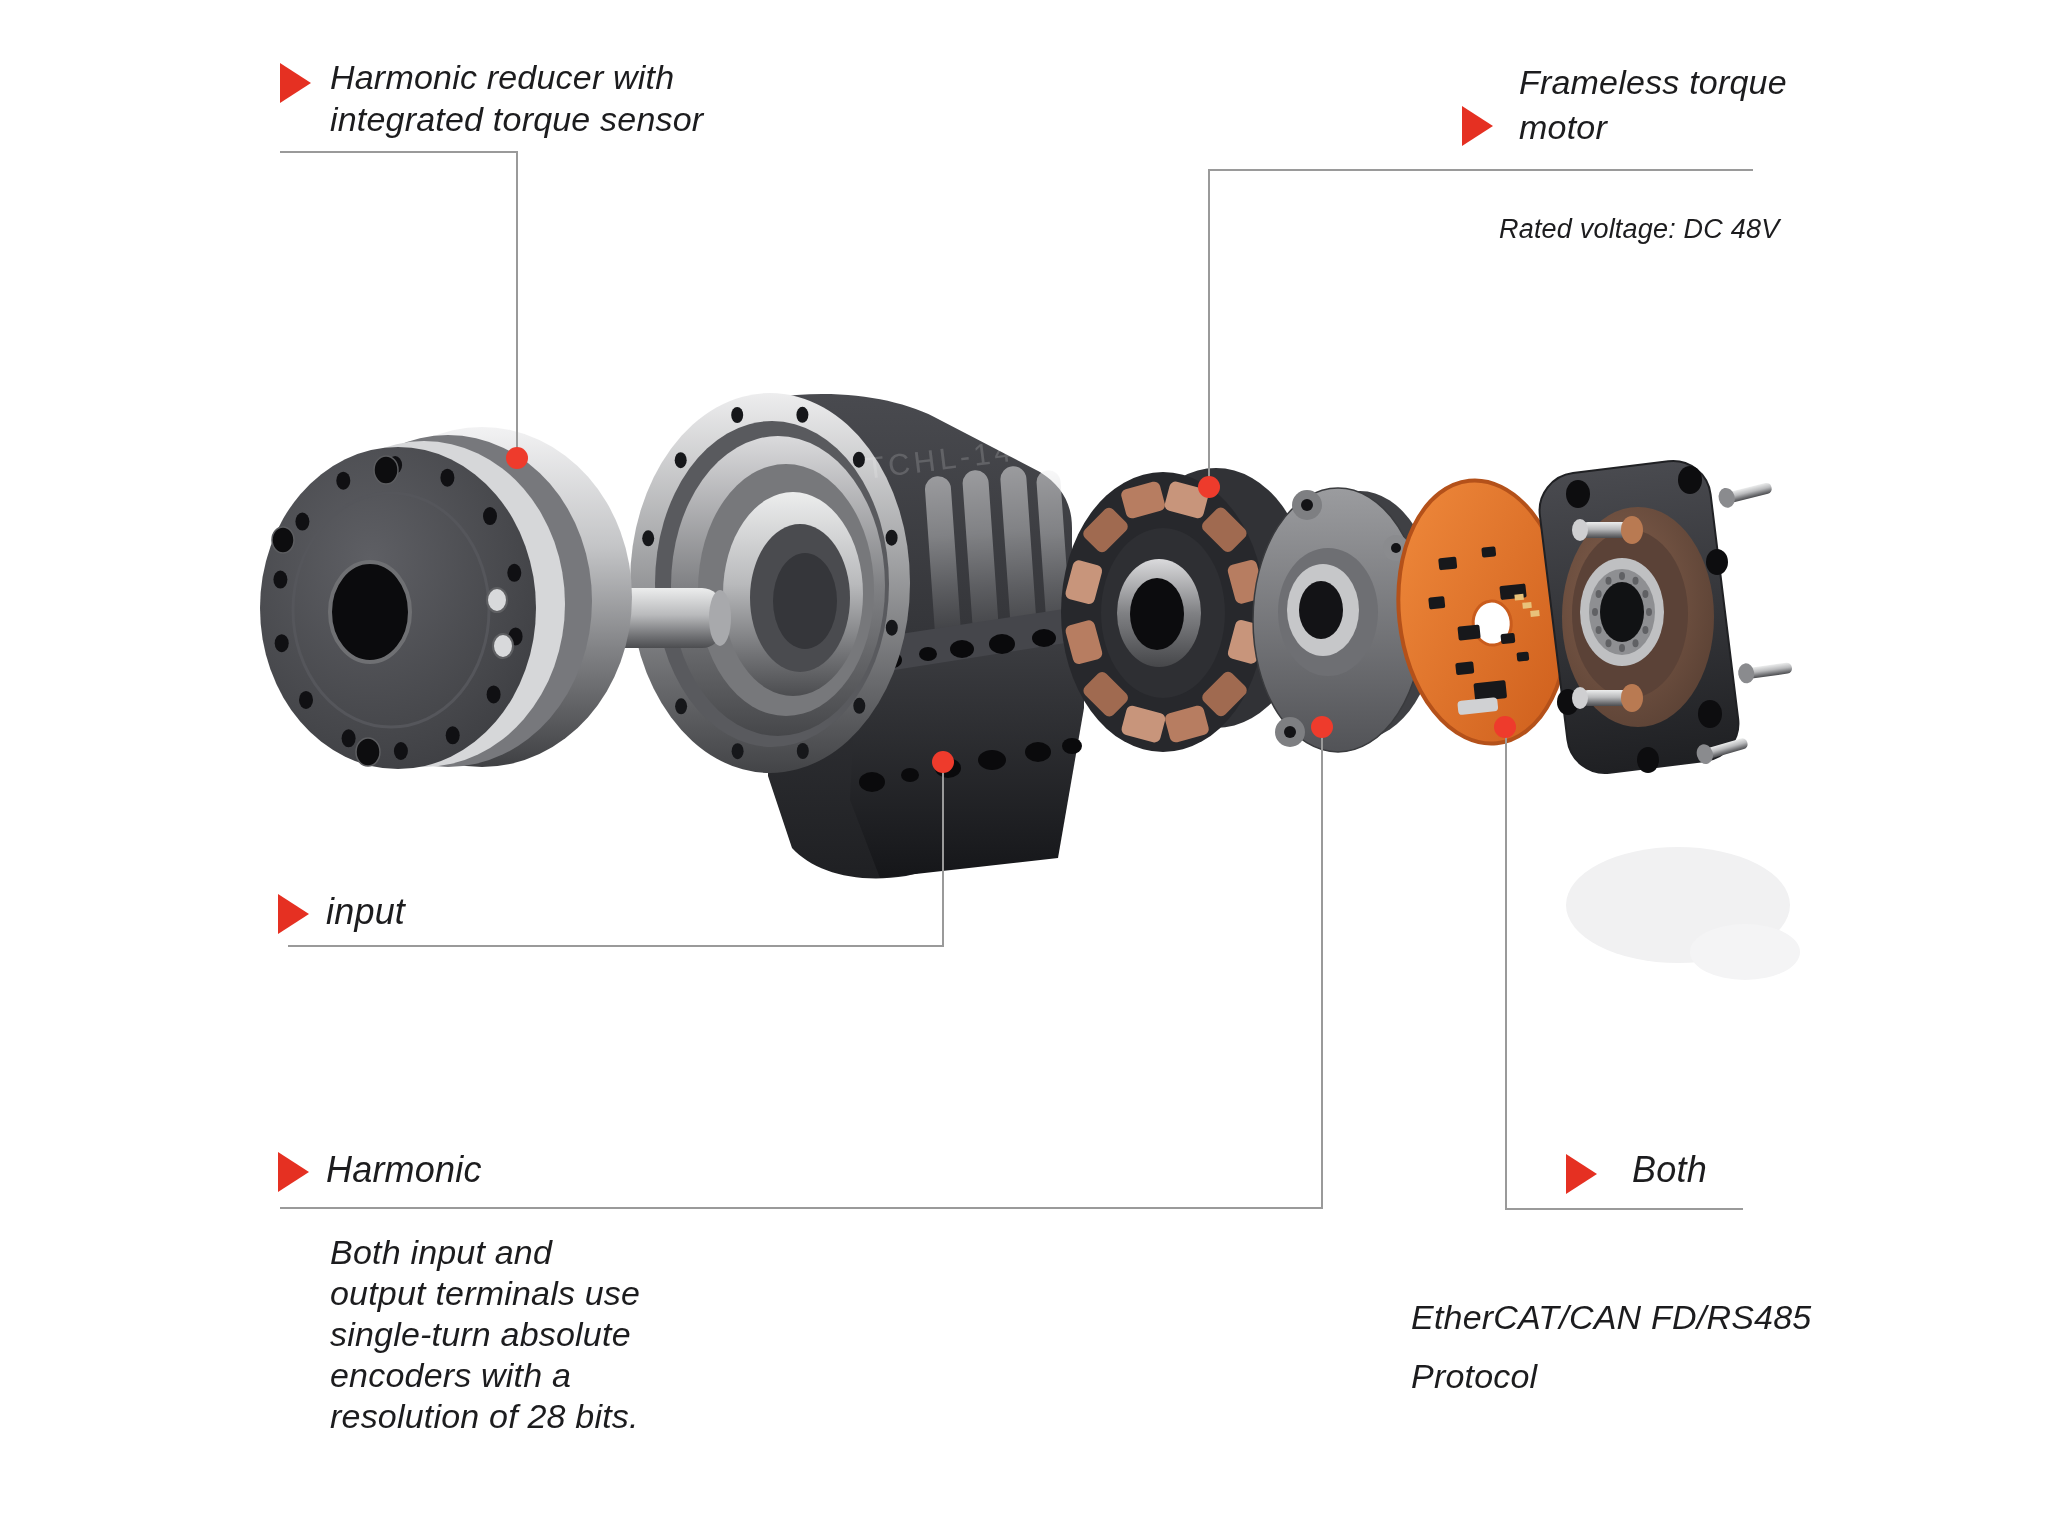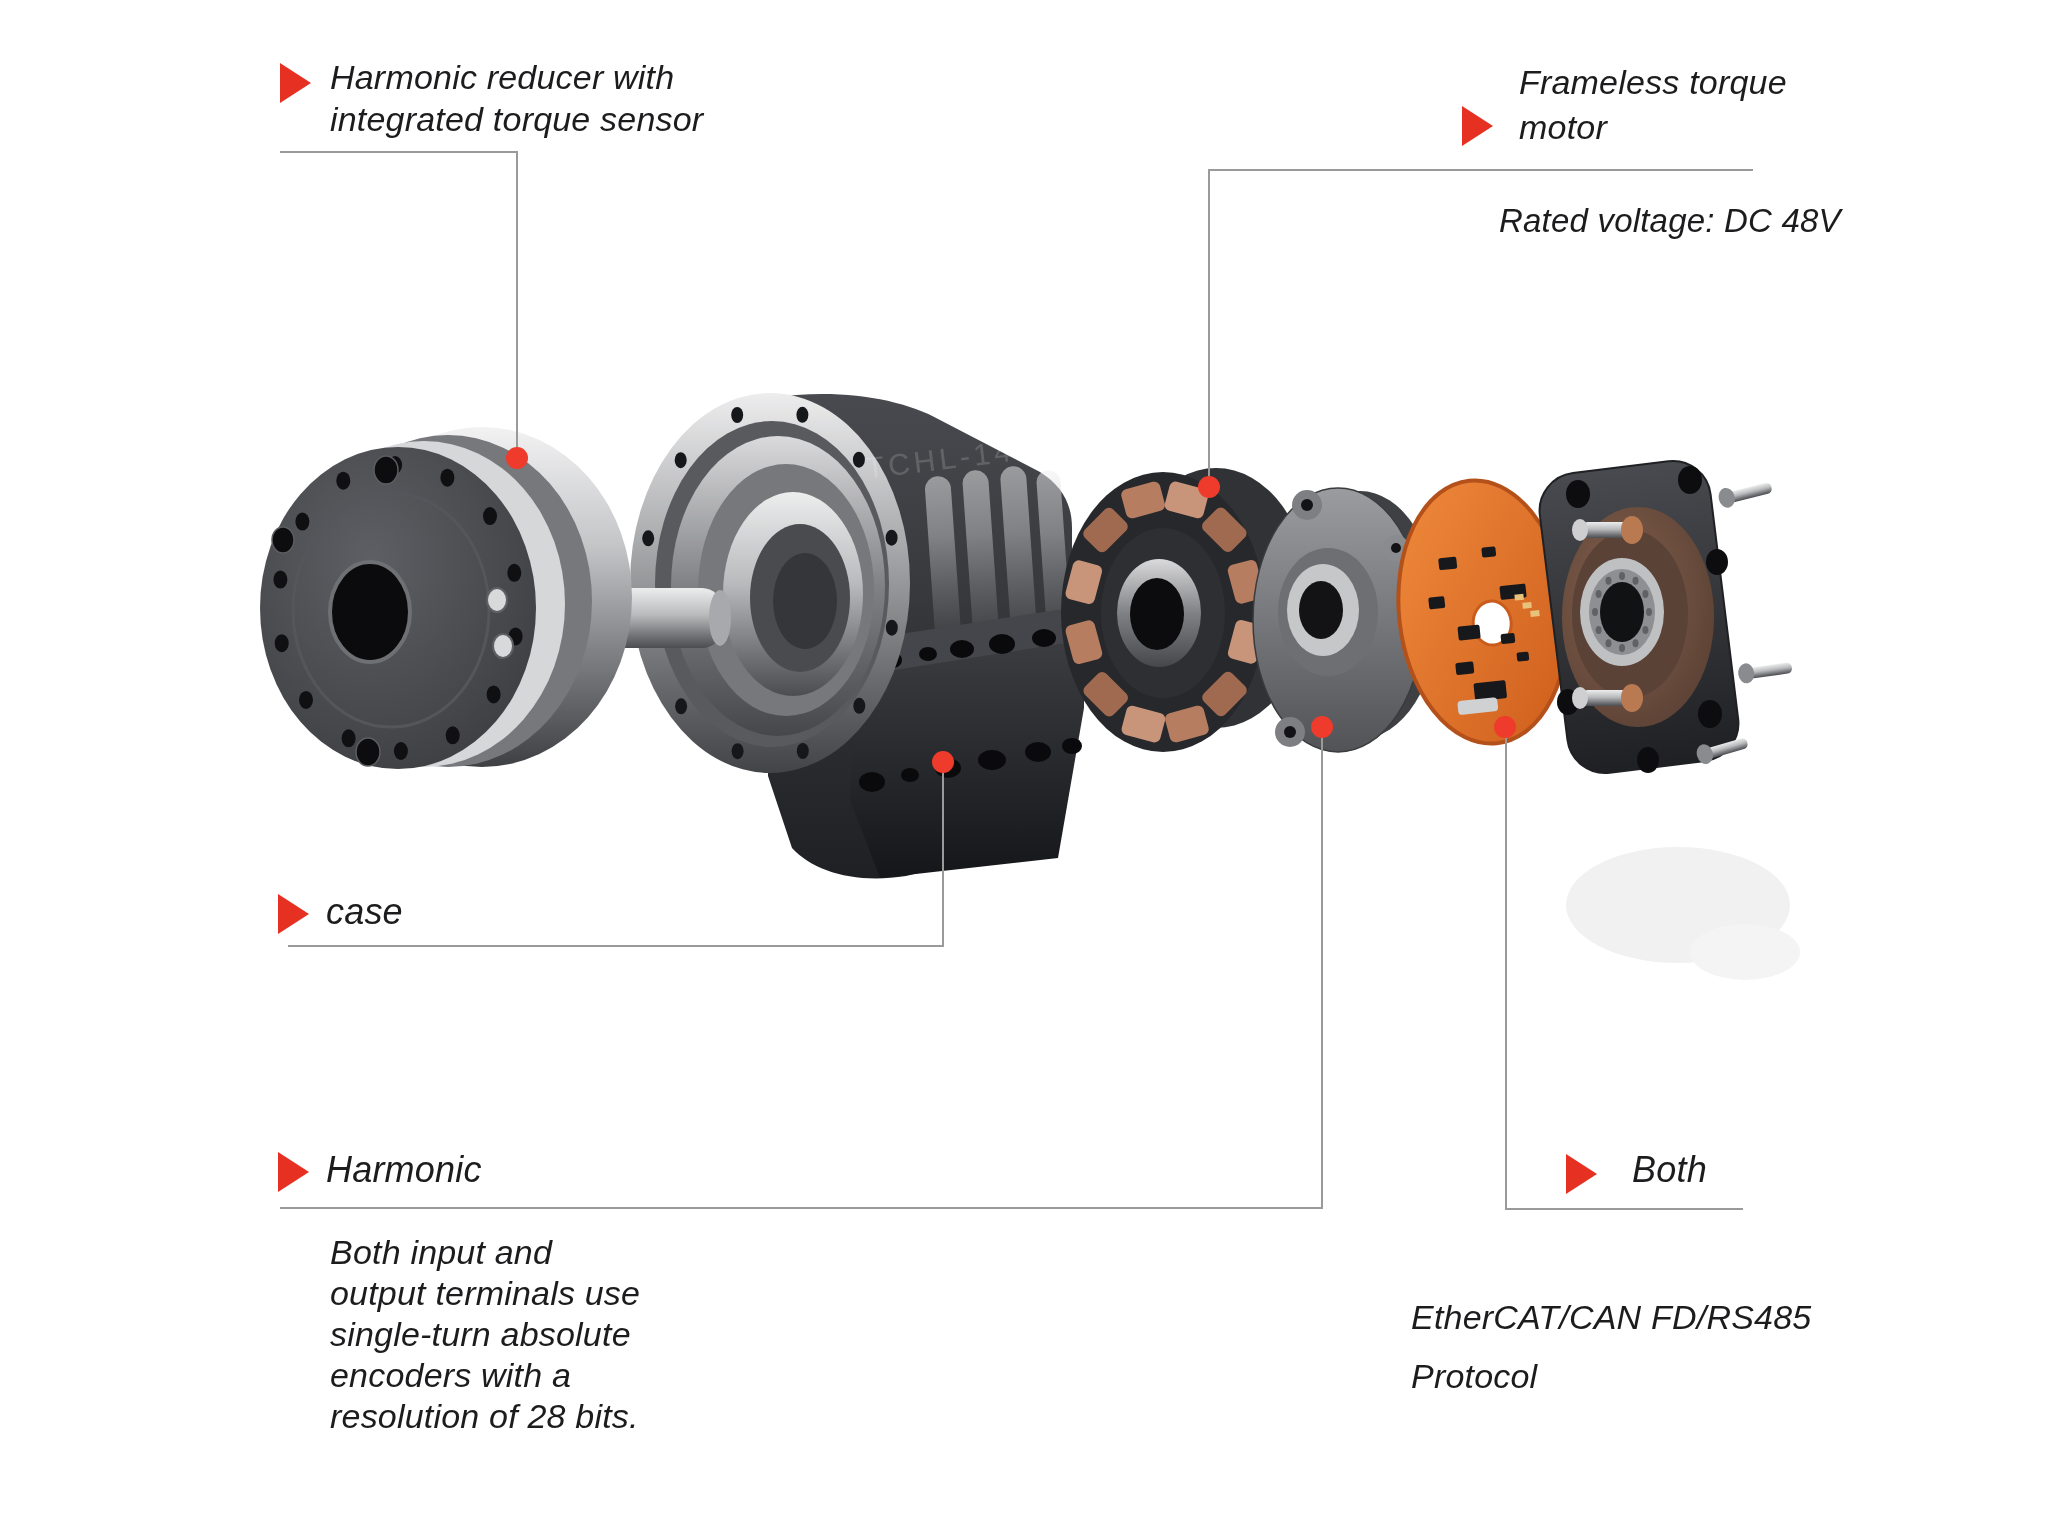--- a/index.html
+++ b/index.html
@@ -304,24 +304,24 @@
   </g>
 </svg>
 
 <div class="tri" style="left:280px;top:63px"></div>
 <div class="lbl" style="left:330px;top:56px">Harmonic reducer with
  integrated torque sensor</div>
 
 <div class="tri" style="left:1462px;top:106px"></div>
 <div class="lbl" style="left:1519px;top:60px;line-height:45px">Frameless torque
 motor</div>
-<div class="lbl" style="left:1499px;top:200px;font-size:33px">Rated voltage: DC 48V</div>
+<div class="lbl" style="left:1499px;top:208px;font-size:27px">Rated voltage: DC 48V</div>
 
 <div class="tri" style="left:278px;top:894px"></div>
-<div class="lbl title" style="left:326px;top:892px">case</div>
+<div class="lbl title" style="left:326px;top:892px">input</div>
 
 <div class="tri" style="left:278px;top:1152px"></div>
 <div class="lbl title" style="left:326px;top:1150px">Harmonic</div>
 <div class="lbl" style="left:330px;top:1232px;line-height:41px">Both input and
 output terminals use
  single-turn absolute
  encoders with a
 resolution of 28 bits.</div>
 
 <div class="tri" style="left:1566px;top:1154px"></div>

